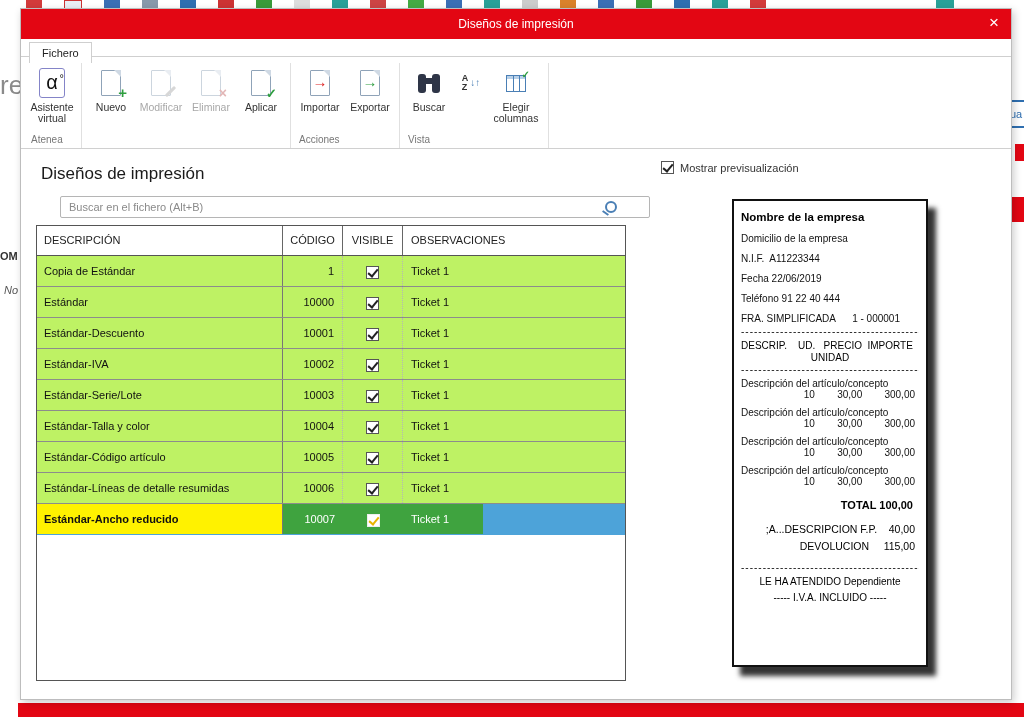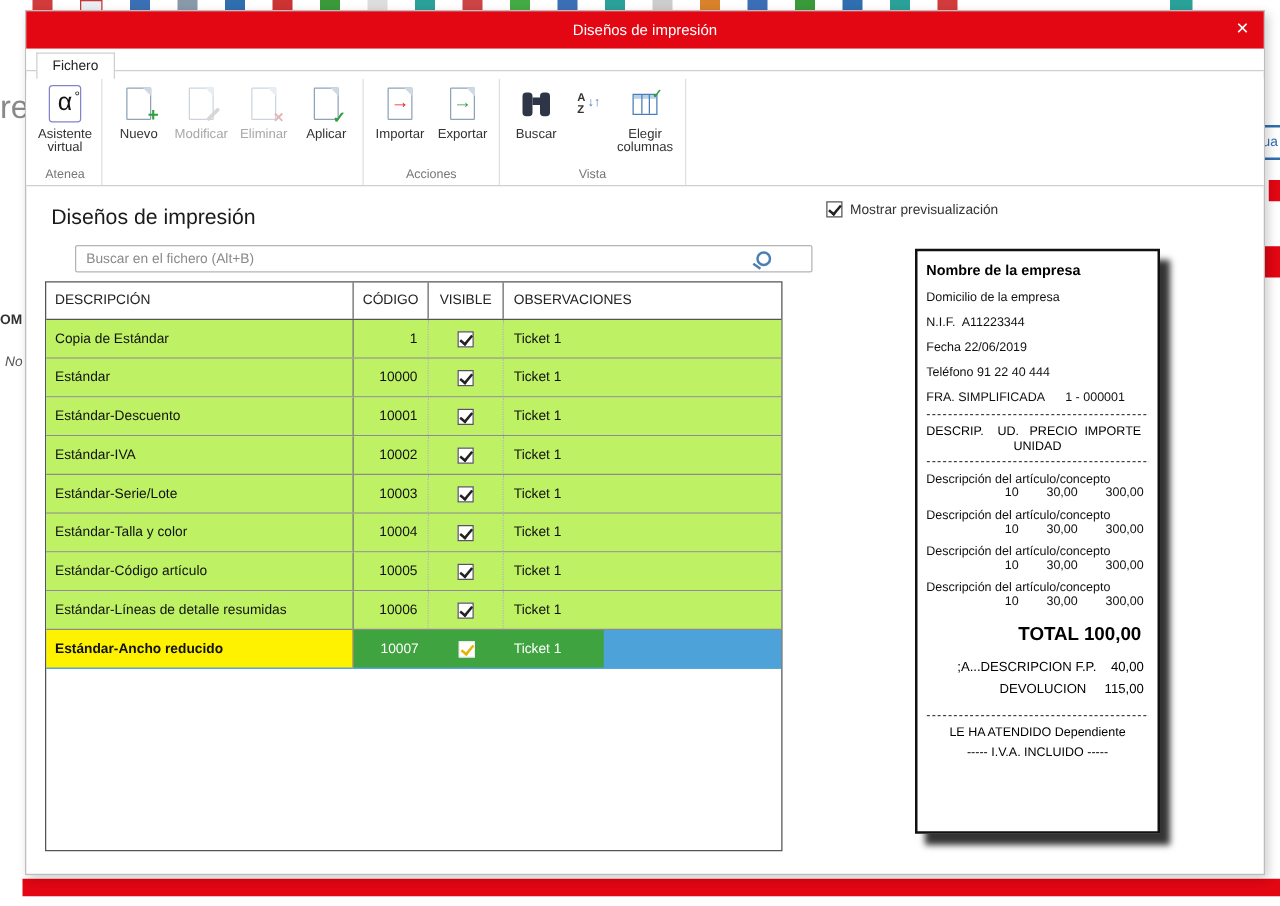--- a/index.html
+++ b/index.html
@@ -28,21 +28,21 @@
   .titlebar{position:absolute;left:0;top:0;right:0;height:30px;background:#e30613;display:flex;align-items:center;justify-content:center;}
   .titlebar .title{color:#fff;font-size:12px;}
   .close-btn{position:absolute;right:12px;top:5px;color:#fff;font-size:17px;line-height:18px;cursor:default;}
 
   .tabstrip{position:absolute;left:0;top:30px;right:0;height:18px;background:#fff;border-bottom:1px solid #cfcfcf;box-sizing:border-box;}
   .tab{display:inline-block;margin-left:8px;margin-top:2px;padding:4px 12px 5px;font-size:11px;color:#222;background:#fff;border:1px solid #cfcfcf;border-bottom:1px solid #fff;position:relative;top:1px;}
 
   .ribbon{position:absolute;left:0;top:54px;right:0;height:86px;background:#fff;border-bottom:1px solid #d0d0d0;box-sizing:border-box;display:flex;padding-left:2px;}
   .rgroup{display:flex;flex-direction:column;border-right:1px solid #e0e0e0;padding:2px 4px 0;}
   .rbuttons{flex:1;display:flex;align-items:flex-start;}
-  .glabel{text-align:center;font-size:10px;color:#777;padding:1px 4px 3px;}
+  .glabel{font-size:10px;color:#777;padding:1px 4px 3px;}
   .rbtn{width:46px;display:flex;flex-direction:column;align-items:center;padding:3px 1px 0;margin:0 1px;}
   .rbtn.narrow{width:30px;}
   .rbtn.wide{width:52px;}
   .rlabel{font-size:10.5px;color:#333;text-align:center;line-height:11px;margin-top:4px;}
   .disabled .rlabel{color:#a8a8a8;}
   .disabled .ricon{opacity:.45;}
   .ricon{position:relative;height:30px;display:flex;align-items:center;justify-content:center;}
 
   .alpha-box{width:26px;height:30px;border:1px solid #8484c8;border-radius:3px;font-size:20px;color:#111;box-sizing:border-box;line-height:27px;text-align:center;}
   .alpha-box::after{content:"°";position:absolute;right:1px;top:-3px;font-size:11px;color:#111;}
@@ -108,21 +108,21 @@
   .preview-toggle{position:absolute;left:640px;top:152px;display:flex;align-items:flex-end;gap:6px;font-size:11px;color:#333;}
   .receipt{position:absolute;left:711px;top:190px;width:196px;height:468px;background:#fff;border:2px solid #111;box-sizing:border-box;box-shadow:8px 9px 5px rgba(0,0,0,0.8);padding:10px 7px 6px;overflow:hidden;}
   .r-line{font-size:10px;color:#111;margin-bottom:9px;white-space:pre;overflow:hidden;}
   .r-company{font-size:11.5px;font-weight:bold;margin-bottom:10px;}
   .r-sep{font-size:10px;color:#111;white-space:nowrap;overflow:hidden;letter-spacing:1px;margin:1px 0 3px;}
   .r-cols1{font-size:10px;margin-bottom:1px;white-space:pre;}
   .r-cols2{font-size:10px;text-align:center;margin-bottom:1px;}
   .r-item{margin-bottom:7px;}
   .r-item-desc{font-size:10px;color:#111;white-space:nowrap;overflow:hidden;}
   .r-item-vals{font-size:10px;color:#111;text-align:right;white-space:pre;padding-right:4px;}
-  .r-total{font-size:15px;font-weight:bold;text-align:right;padding-right:6px;margin:12px 0 12px;}
+  .r-total{font-size:11px;font-weight:bold;text-align:right;padding-right:6px;margin:12px 0 12px;}
   .r-pay{font-size:10.5px;text-align:right;white-space:pre;padding-right:4px;margin-bottom:5px;}
   .r-center{font-size:10px;text-align:center;margin-bottom:5px;white-space:nowrap;overflow:hidden;}
   .r-sep2{margin-top:10px;}
 </style>
 </head>
 <body>
 
 <div class="screen">
 
   <div class="top-strip">

